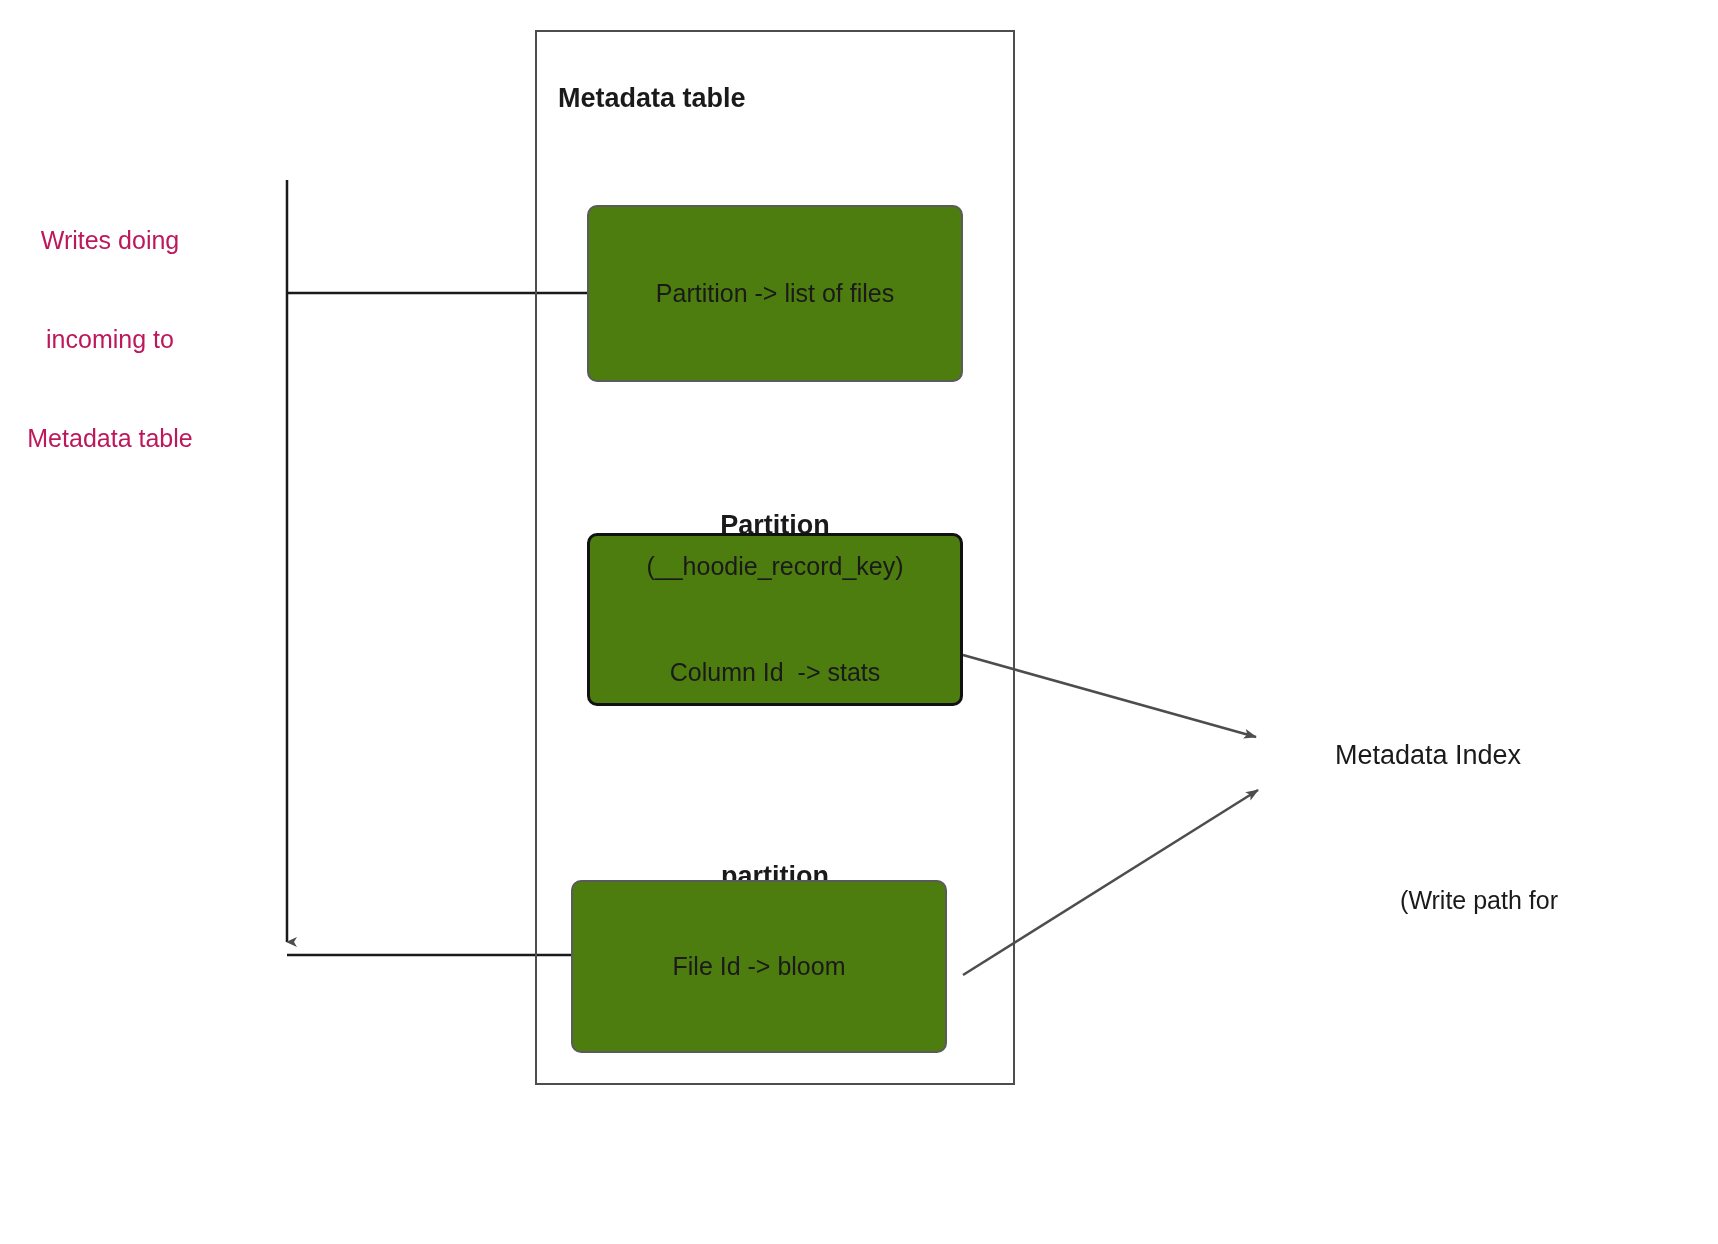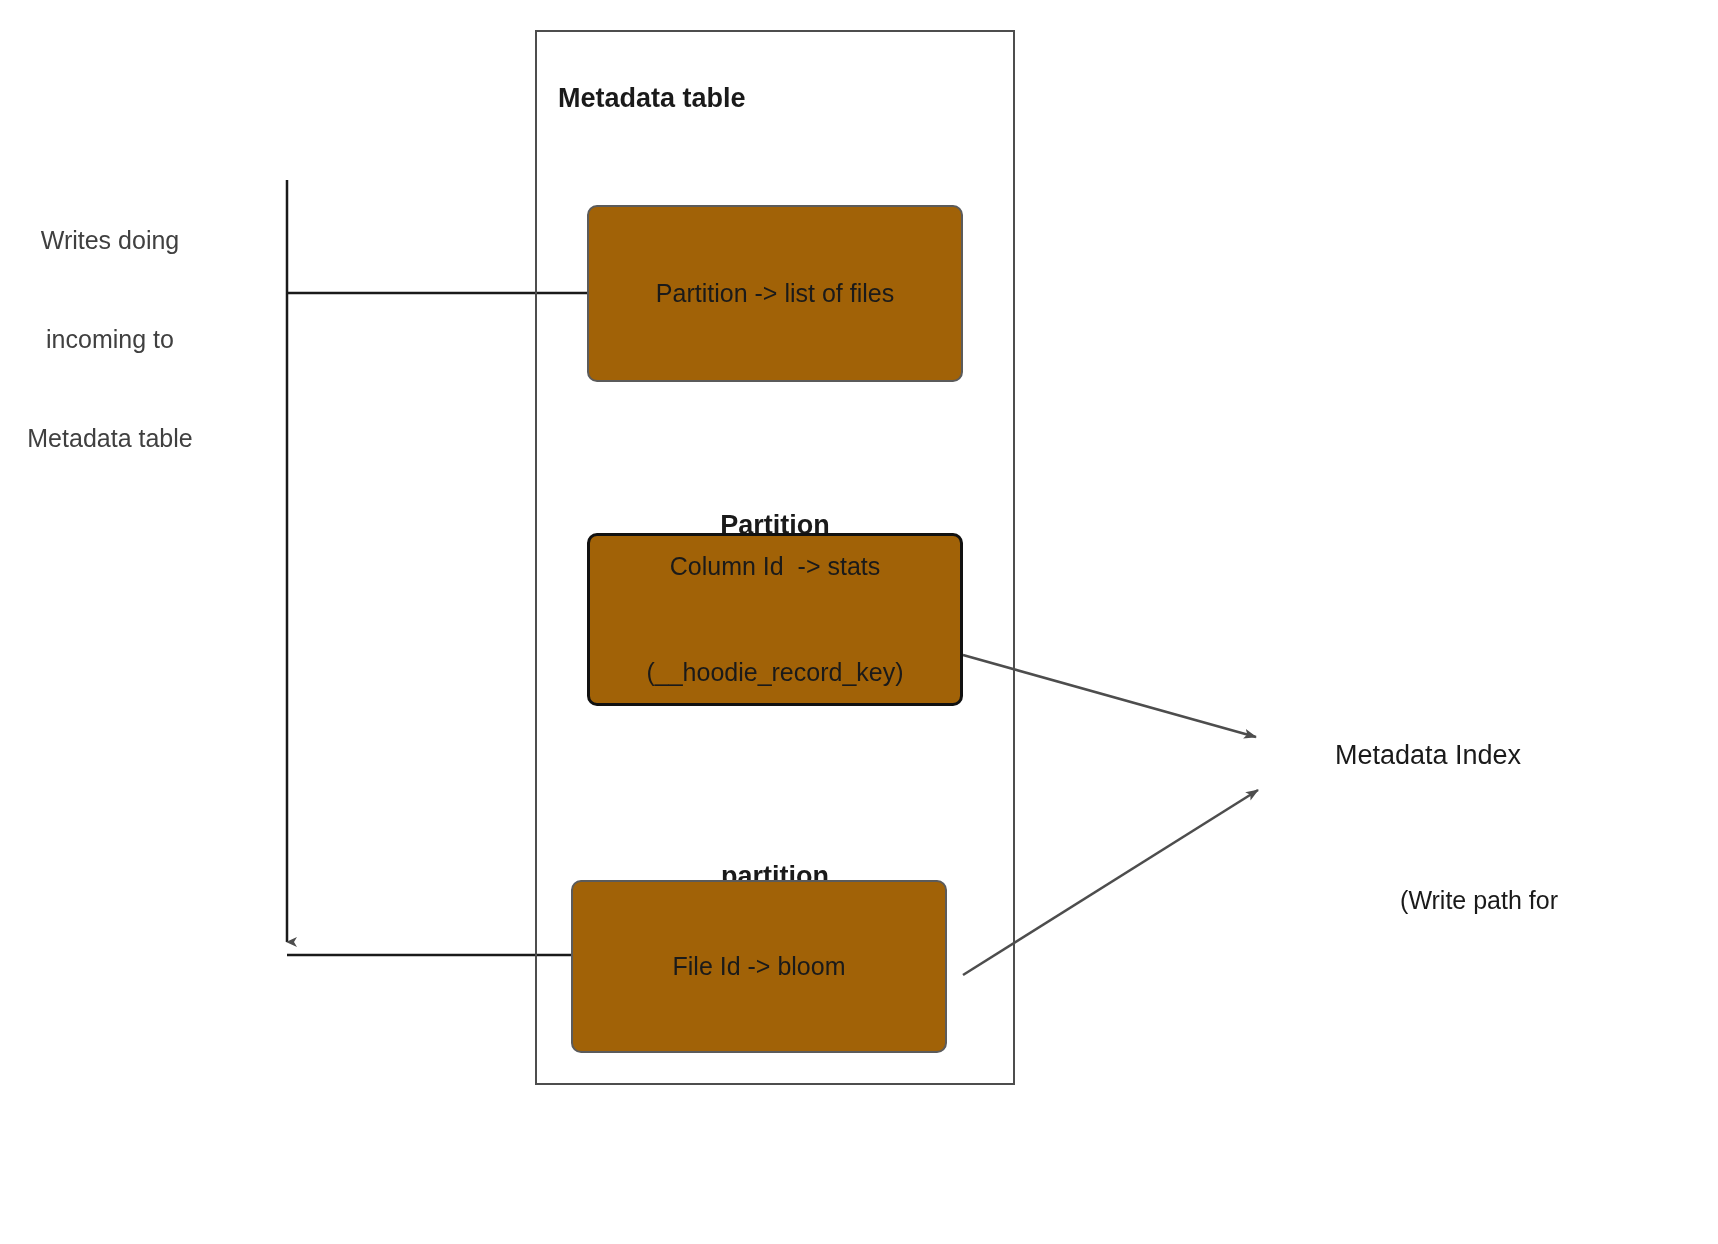--- a/index.html
+++ b/index.html
@@ -29,21 +29,21 @@
     white-space: pre;
     line-height: 1.32;
   }
   
   #writes-label {
     left: 10px;
     top: 158px;
     width: 200px;
     text-align: center;
     font-size: 25px;
-    color: #404040;
+    color: #be185d;
   }
   
   #metadata-table-container {
     position: absolute;
     left: 535px;
     top: 30px;
     width: 480px;
     height: 1055px;
     border: 2px solid #4d4d4d;
     background: transparent;
@@ -63,21 +63,21 @@
   }
   #files-partition-heading { left: 587px; top: 149px; }
   #column-stats-heading   { left: 587px; top: 437px; }
   #bloom-filter-heading   { left: 587px; top: 788px; }
 
   .inner-box {
     position: absolute;
     width: 376px;
     box-sizing: border-box;
     border-radius: 10px;
-    background: #a16207;
+    background: #4d7c0f;
     display: flex;
     align-items: center;
     justify-content: center;
   }
   #files-partition-box {
     left: 587px;
     top: 205px;
     height: 177px;
     border: 2px solid #5b5b5b;
   }
@@ -169,22 +169,22 @@
     <div class="box-text">
       <div>Partition -&gt; list of files</div>
     </div>
   </div>
 
   <div class="txt partition-heading" id="column-stats-heading">
     <div>Partition</div>
   </div>
   <div class="inner-box" id="column-stats-box">
     <div class="box-text">
+      <div>(__hoodie_record_key)</div>
       <div>Column Id  -&gt; stats</div>
-      <div>(__hoodie_record_key)</div>
     </div>
   </div>
 
   <div class="txt partition-heading" id="bloom-filter-heading">
     <div>partition</div>
   </div>
   <div class="inner-box" id="bloom-filter-box">
     <div class="box-text">
       <div>File Id -&gt; bloom</div>
     </div>

